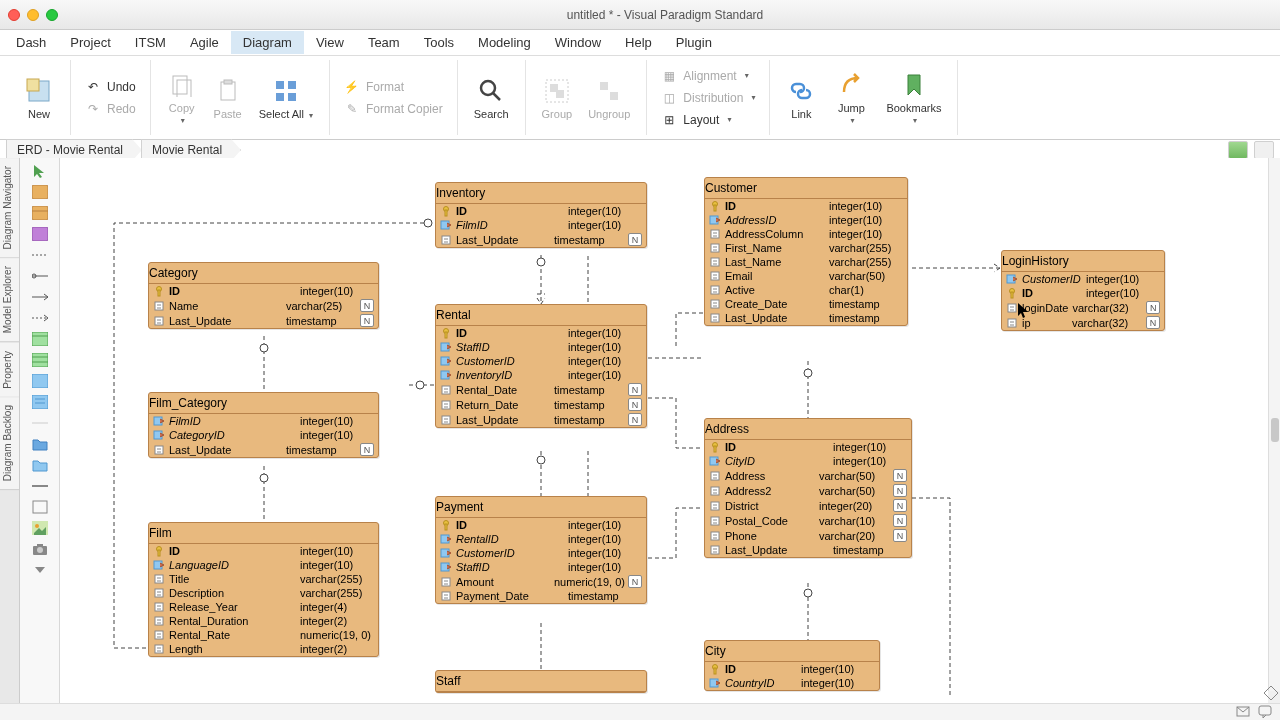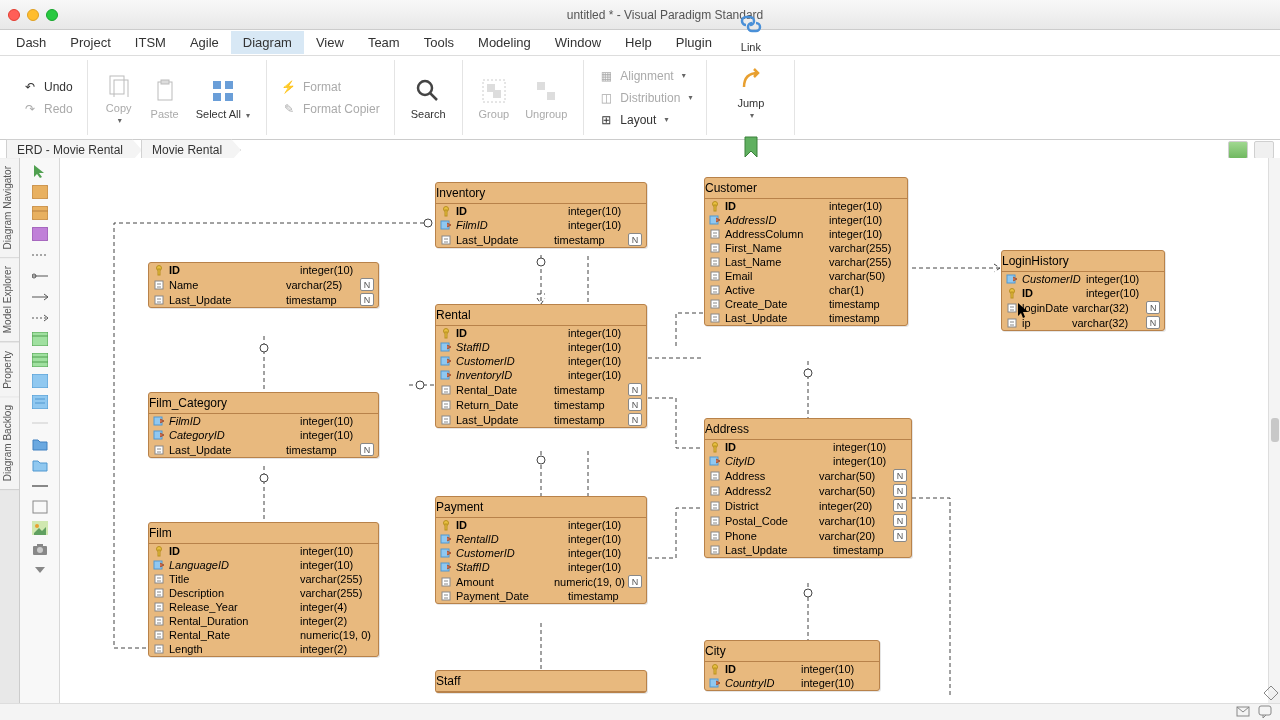--- a/index.html
+++ b/index.html
@@ -90,20 +90,31 @@
     <div class="menu-item">Team</div>
     <div class="menu-item">Tools</div>
     <div class="menu-item">Modeling</div>
     <div class="menu-item">Window</div>
     <div class="menu-item">Help</div>
     <div class="menu-item">Plugin</div>
   </div>
 
 <div class="ribbon">
   <div class="ribbon-group">
+    <div class="ribbon-big">
+      <div class="ribbon-icon">
+          <svg width="28" height="28">
+            <rect x="4" y="4" width="20" height="20" fill="#c8e0f0" stroke="#7ba8c8"></rect>
+            <rect x="2" y="2" width="12" height="12" fill="#f0e0a0" stroke="#c8a850"></rect>
+          </svg>
+        </div>
+      <span>New</span>
+    </div>
+  </div>
+  <div class="ribbon-group">
     <div class="ribbon-small-col">
       <div class="ribbon-small">
           <span class="small-icon">↶</span>
           <span>Undo</span>
         </div>
       <div class="ribbon-small disabled">
           <span class="small-icon">↷</span>
           <span>Redo</span>
         </div>
     </div>
@@ -196,21 +207,21 @@
           <span>Distribution</span>
           <span class="caret">▾</span>
         </div>
       <div class="ribbon-small">
           <span class="small-icon">⊞</span>
           <span>Layout</span>
           <span class="caret">▾</span>
         </div>
     </div>
   </div>
-  <div class="ribbon-group" style="flex-direction:column;gap:8px;">
+  <div class="ribbon-group" style="flex-direction:row;gap:8px;">
     <div class="ribbon-big">
       <div class="ribbon-icon">
           <svg width="26" height="26">
             <path d="M8,14 a4,4 0 0,1 0,-8 l4,0 a4,4 0 0,1 0,8 M18,12 a4,4 0 0,1 0,8 l-4,0 a4,4 0 0,1 0,-8" fill="none" stroke="#4a90d8" stroke-width="2.5"></path>
           </svg>
         </div>
       <span>Link</span>
     </div>
     <div class="ribbon-big">
       <div class="ribbon-icon">
@@ -553,20 +564,21 @@
             <rect x="2" y="2" width="8" height="8" fill="#fff" stroke="#888"></rect>
             <line x1="4" y1="5" x2="8" y2="5" stroke="#888"></line>
             <line x1="4" y1="8" x2="8" y2="8" stroke="#888"></line>
           </svg></span>
         <span class="row-name" style="font-weight:normal">ip</span>
         <span class="row-type">varchar(32)</span>
         <span class="row-null">N</span>
       </div>
     </div>
     <div class="entity" style="left: 88px; top: 104px; width: 231px;">
+      <div class="entity-title">Category</div>
       <div class="entity-row">
         <span class="row-icon"><svg width="12" height="12">
             <circle cx="6" cy="4" r="2.5" fill="#e8c040" stroke="#b89020"></circle>
             <rect x="5" y="5" width="2" height="6" fill="#e8c040" stroke="#b89020"></rect>
           </svg></span>
         <span class="row-name" style="font-weight:bold">ID</span>
         <span class="row-type">integer(10)</span>
       </div>
       <div class="entity-row">
         <span class="row-icon"><svg width="12" height="12">

